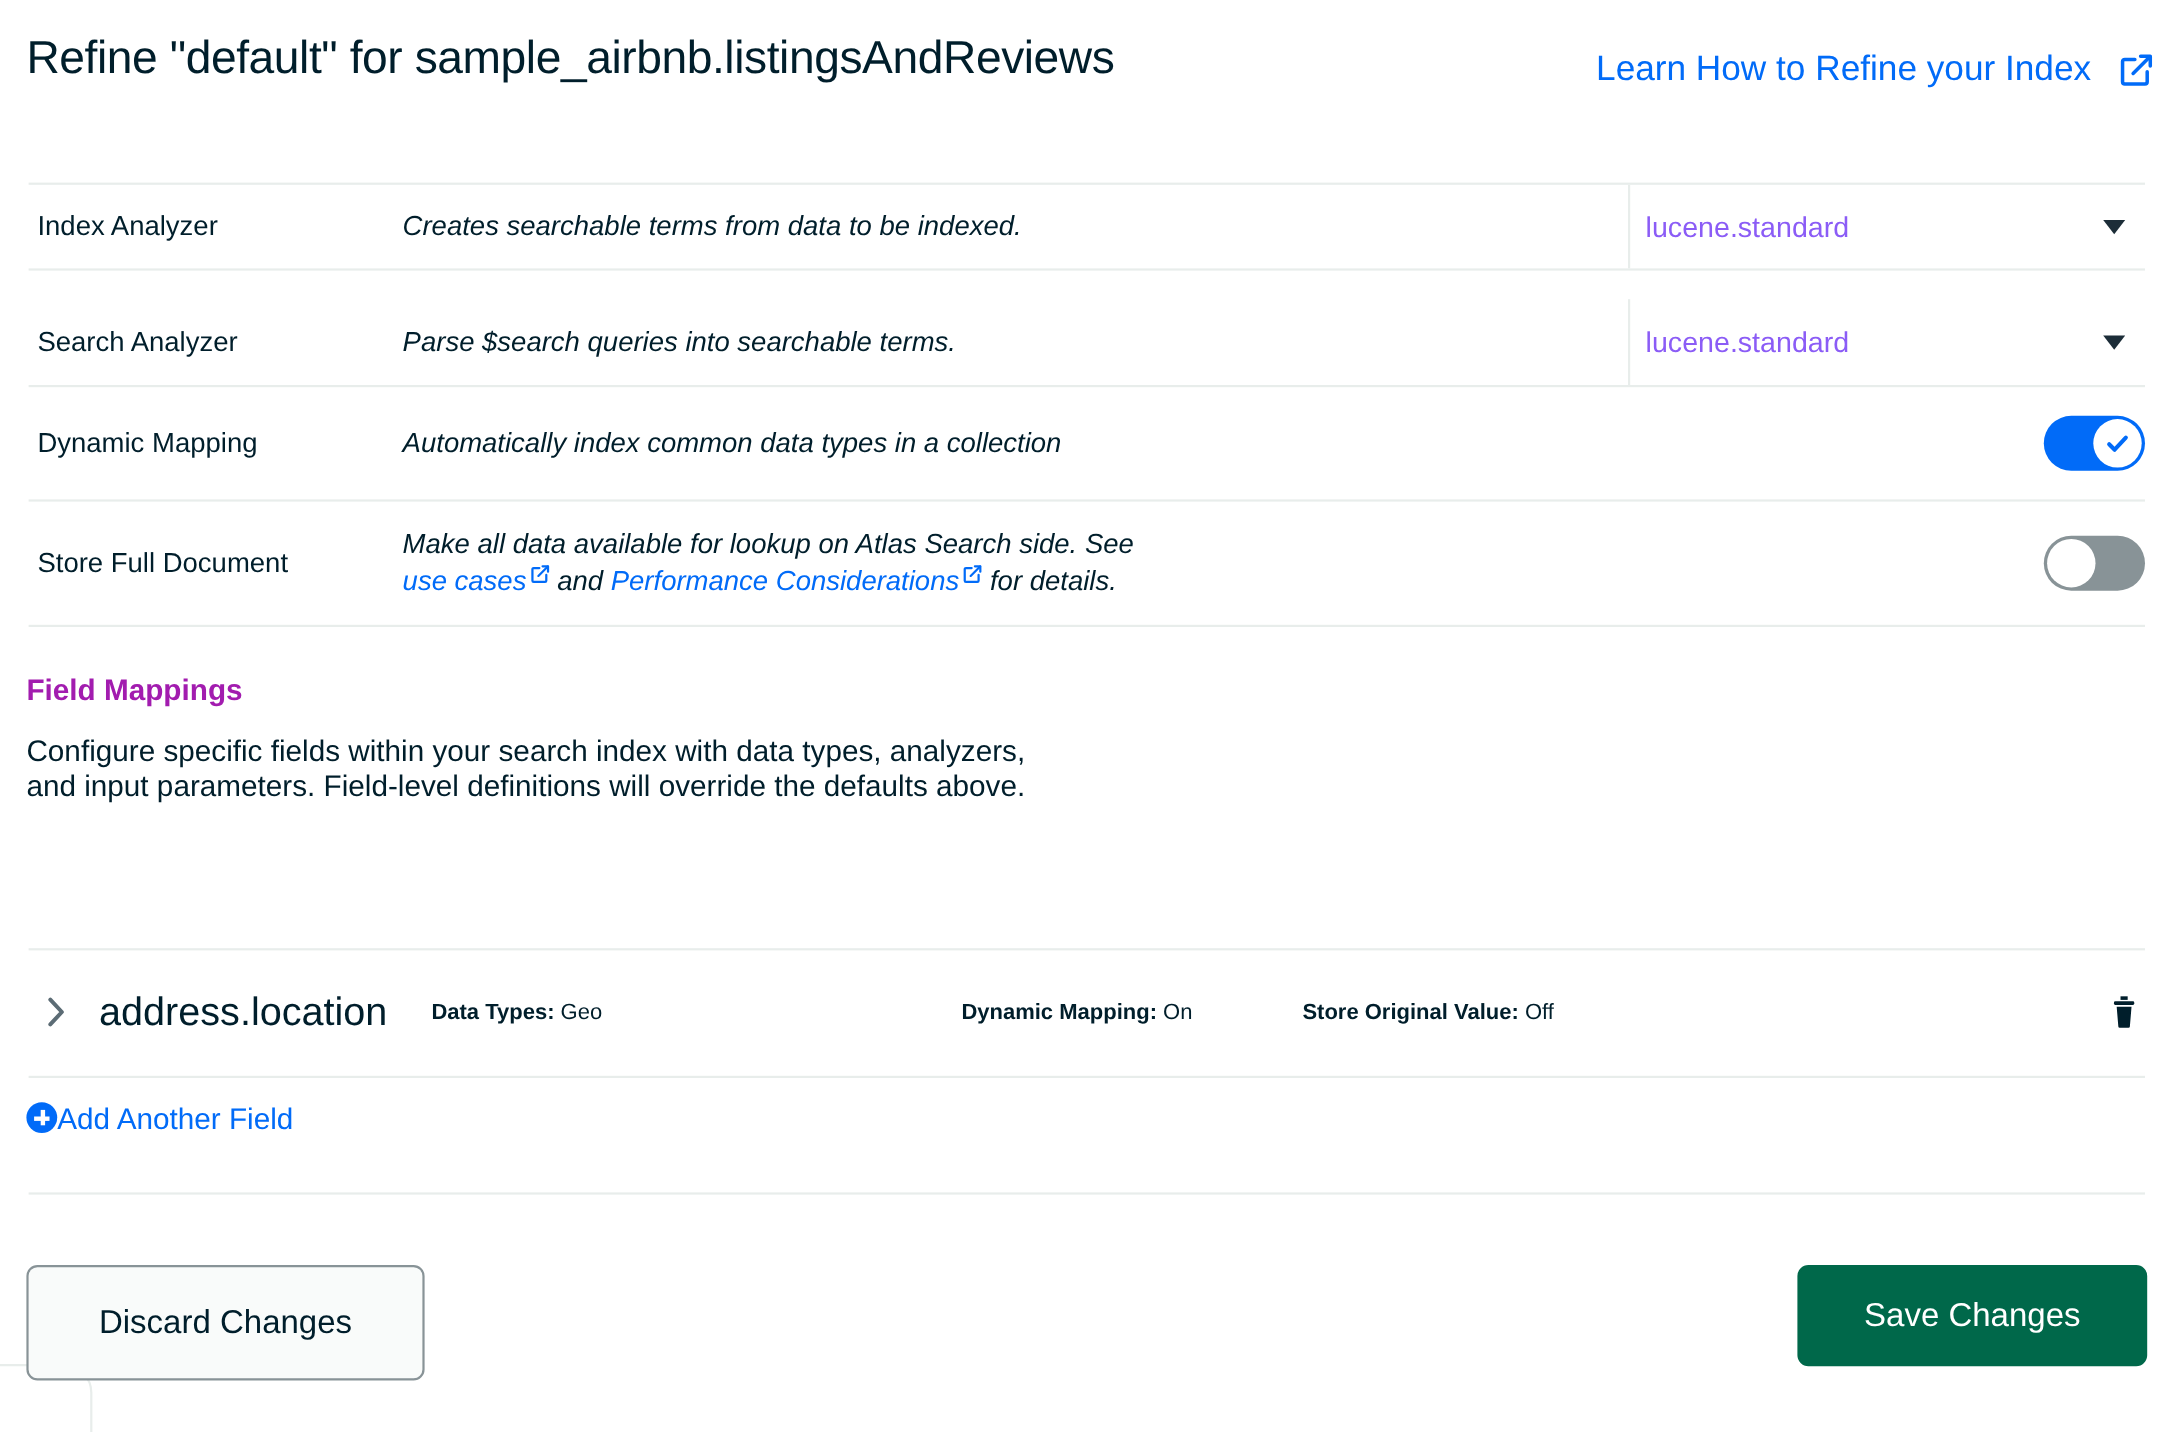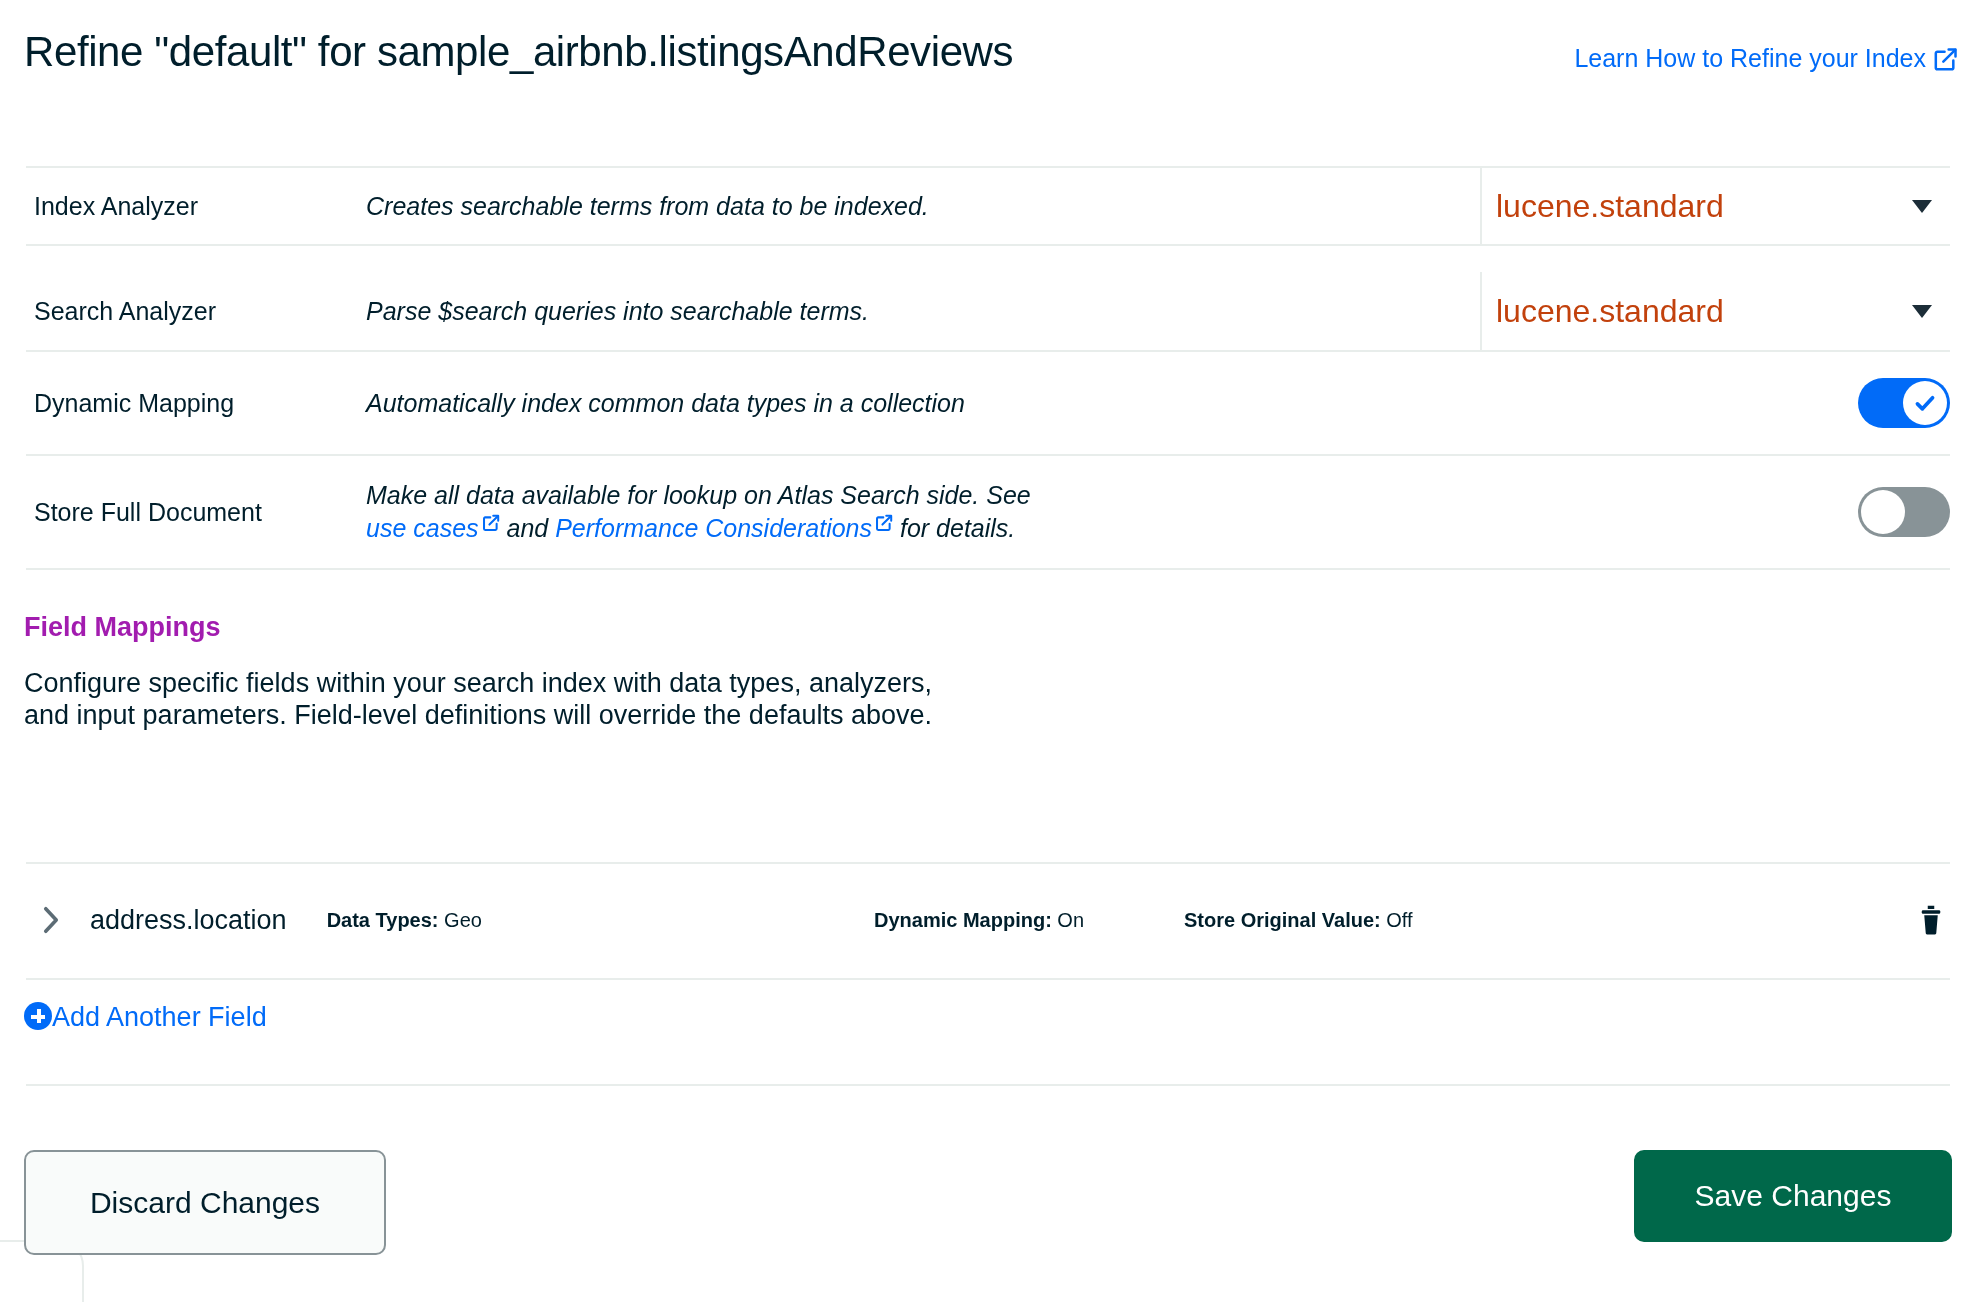--- a/index.html
+++ b/index.html
@@ -50,27 +50,27 @@
     font-size: 42px;
     font-weight: 400;
     letter-spacing: -0.4px;
     color: #001E2B;
     white-space: nowrap;
   }
   .learn-link {
     position: absolute;
     right: 18px;
     top: 44px;
-    font-size: 25px;
+    font-size: 32px;
     color: #016BF8;
     text-decoration: none;
     white-space: nowrap;
     display: flex;
     align-items: center;
-    gap: 7px;
+    gap: 25px;
     cursor: pointer;
     margin-left: 45px;
   }
   .ext-icon {
     display: inline-block;
     width: 1em;
     height: 1em;
     position: relative;
     top: 1px;
   }
@@ -144,22 +144,22 @@
     display: flex;
     align-items: center;
     justify-content: space-between;
     width: 100%;
     height: 100%;
     cursor: pointer;
     padding-right: 18px;
     box-sizing: border-box;
   }
   .select-value {
-    font-size: 32px;
-    color: #c2410c;
+    font-size: 26px;
+    color: #8b5cf6;
   }
   .caret {
     width: 0; height: 0;
     border-left: 10px solid transparent;
     border-right: 10px solid transparent;
     border-top: 13px solid #1C2D38;
   }
 
   
   .toggle {
@@ -232,21 +232,21 @@
     width: 34px;
     margin-left: 8px;
     display: flex;
     align-items: center;
     justify-content: center;
     cursor: pointer;
     color: #5C6C75;
   }
   .chev svg { width: 20px; height: 30px; display: block; }
   .field-name {
-    font-size: 27px;
+    font-size: 36px;
     color: #001E2B;
     margin-left: 22px;
     white-space: nowrap;
   }
   .field-prop {
     font-size: 20px;
     color: #001E2B;
     white-space: nowrap;
   }
   .field-prop b { font-weight: bold; }

